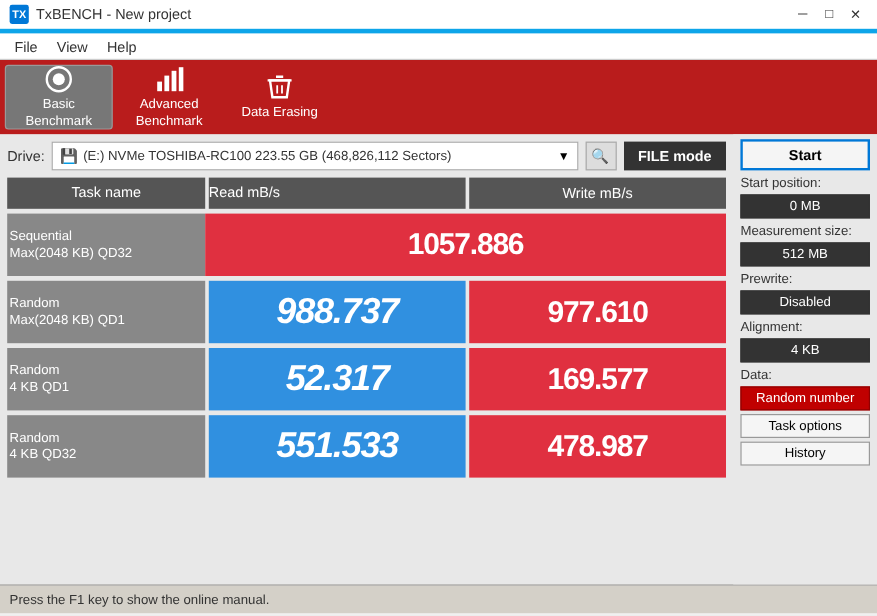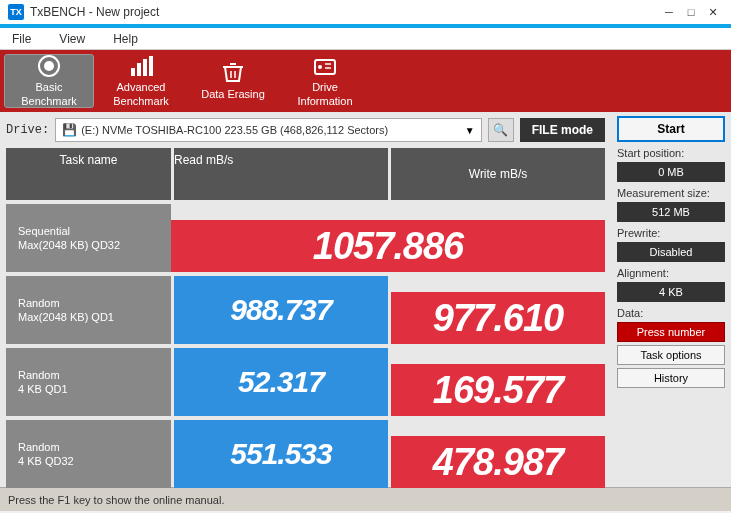--- a/index.html
+++ b/index.html
@@ -61,21 +61,20 @@
     }
 
     
     .menu-bar {
       background: #fff;
       height: 22px;
       display: flex;
       align-items: center;
       padding: 0 4px;
       border-bottom: 1px solid #ccc;
-      gap: 12px;
     }
     .menu-item {
       padding: 2px 8px;
       cursor: pointer;
       font-size: 12px;
       color: #333;
     }
 
     
     .toolbar {
@@ -135,21 +134,20 @@
     .drive-bar {
       display: flex;
       align-items: center;
       gap: 6px;
       margin-bottom: 6px;
     }
     .drive-label {
       font-size: 12px;
       color: #333;
       white-space: nowrap;
-      font-family: Liberation Mono, monospace;
     }
     .drive-select {
       flex: 1;
       height: 24px;
       border: 1px solid #aaa;
       background: #fff;
       padding: 0 6px;
       font-size: 11px;
       display: flex;
       align-items: center;
@@ -179,21 +177,21 @@
     .bench-row {
       display: flex;
       margin-bottom: 4px;
     }
     .bench-name {
       width: 165px;
       background: #888;
       color: #fff;
       display: flex;
       align-items: center;
-      padding: 0 12px;
+      padding: 0 2px;
       font-size: 11px;
       line-height: 1.3;
       min-height: 52px;
       flex-shrink: 0;
     }
     .bench-read {
       flex: 1;
       background: #3090e0;
       color: #fff;
       display: flex;
@@ -206,26 +204,24 @@
       margin: 0 3px;
       letter-spacing: -1px;
     }
     .bench-write {
       flex: 1;
       background: #e03040;
       color: #fff;
       display: flex;
       align-items: center;
       justify-content: center;
-      font-size: 38px;
+      font-size: 25px;
       font-weight: bold;
-      font-style: italic;
       min-height: 52px;
       letter-spacing: -1px;
-      margin-top: 16px;
     }
 
     
     .table-headers {
       display: flex;
       margin-bottom: 4px;
     }
     .th-name {
       width: 165px;
       background: #555;
@@ -241,21 +237,21 @@
       color: #fff;
       padding: 5px 0;
       font-size: 12px;
       margin: 0 3px;
     }
     .th-write {
       flex: 1;
       background: #555;
       color: #fff;
       text-align: center;
-      padding: 19px 0;
+      padding: 6px 0;
       font-size: 12px;
     }
 
     
     .right-panel {
       width: 120px;
       background: #e8e8e8;
       padding: 4px 6px;
       display: flex;
       flex-direction: column;
@@ -353,31 +349,20 @@
       <svg width="24" height="24" viewBox="0 0 24 24">
         <path d="M4 6 L20 6 L18 20 L6 20 Z" fill="none" stroke="white" stroke-width="2"></path>
         <line x1="2" y1="6" x2="22" y2="6" stroke="white" stroke-width="2"></line>
         <line x1="9" y1="3" x2="15" y2="3" stroke="white" stroke-width="2"></line>
         <line x1="10" y1="10" x2="10" y2="17" stroke="white" stroke-width="1.5"></line>
         <line x1="14" y1="10" x2="14" y2="17" stroke="white" stroke-width="1.5"></line>
       </svg>
     </div>
     <div class="toolbar-label">Data Erasing</div>
   </button>
-  <button class="toolbar-btn">
-    <div class="toolbar-icon">
-      <svg width="24" height="24" viewBox="0 0 24 24">
-        <rect x="2" y="6" width="20" height="14" rx="2" fill="none" stroke="white" stroke-width="2"></rect>
-        <circle cx="7" cy="13" r="2" fill="white"></circle>
-        <line x1="12" y1="10" x2="18" y2="10" stroke="white" stroke-width="1.5"></line>
-        <line x1="12" y1="14" x2="18" y2="14" stroke="white" stroke-width="1.5"></line>
-      </svg>
-    </div>
-    <div class="toolbar-label">Drive<br>Information</div>
-  </button>
 </div>
 
 <div class="main">
 
   <div class="content">
 
     <div class="drive-bar">
       <span class="drive-label">Drive:</span>
       <div class="drive-select" style="display:flex; align-items:center; gap:4px; border:1px solid #aaa; background:#fff; height:24px; padding:0 6px; flex:1;">
         <span style="font-size:12px;">💾</span>
@@ -421,21 +406,21 @@
     <button class="right-btn start-btn">Start</button>
     <div class="right-label">Start position:</div>
     <button class="right-btn dark-btn">0 MB</button>
     <div class="right-label">Measurement size:</div>
     <button class="right-btn dark-btn">512 MB</button>
     <div class="right-label">Prewrite:</div>
     <button class="right-btn dark-btn">Disabled</button>
     <div class="right-label">Alignment:</div>
     <button class="right-btn dark-btn">4 KB</button>
     <div class="right-label">Data:</div>
-    <button class="right-btn red-btn">Press number</button>
+    <button class="right-btn red-btn">Random number</button>
     <button class="right-btn">Task options</button>
     <button class="right-btn">History</button>
   </div>
 </div>
 
 <div class="status-bar">
   <span>Press the F1 key to show the online manual.</span>
 </div>
 
 </body></html>

